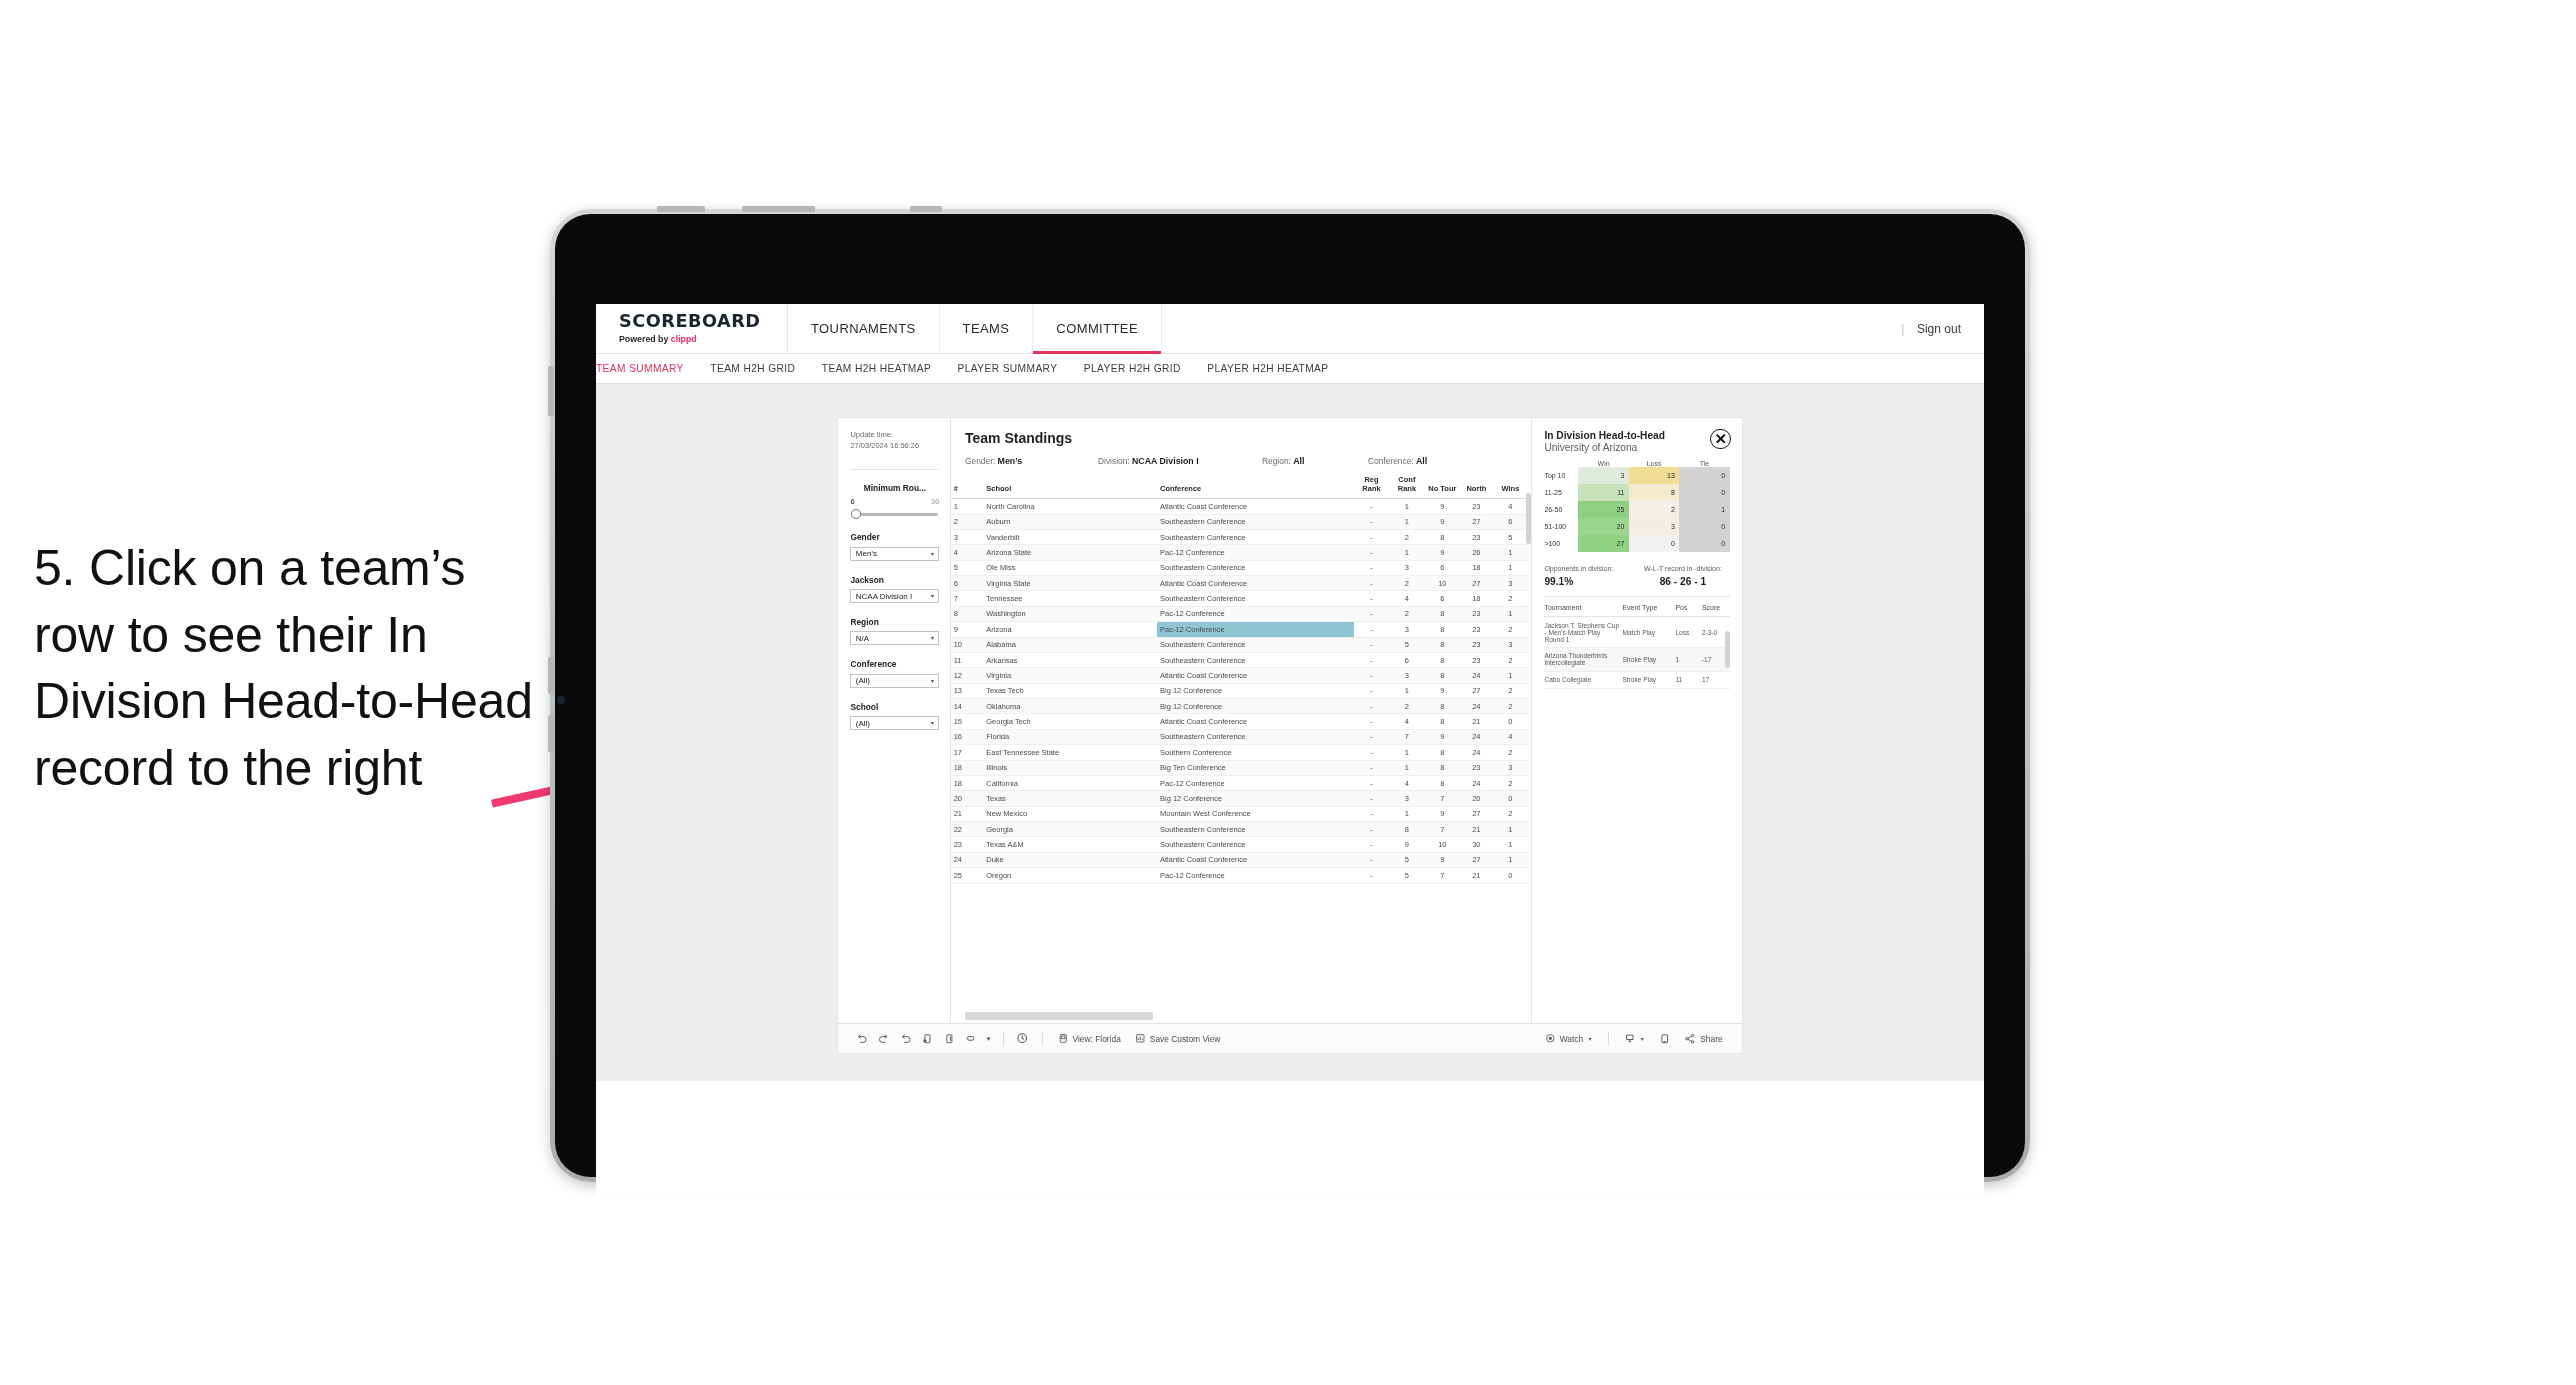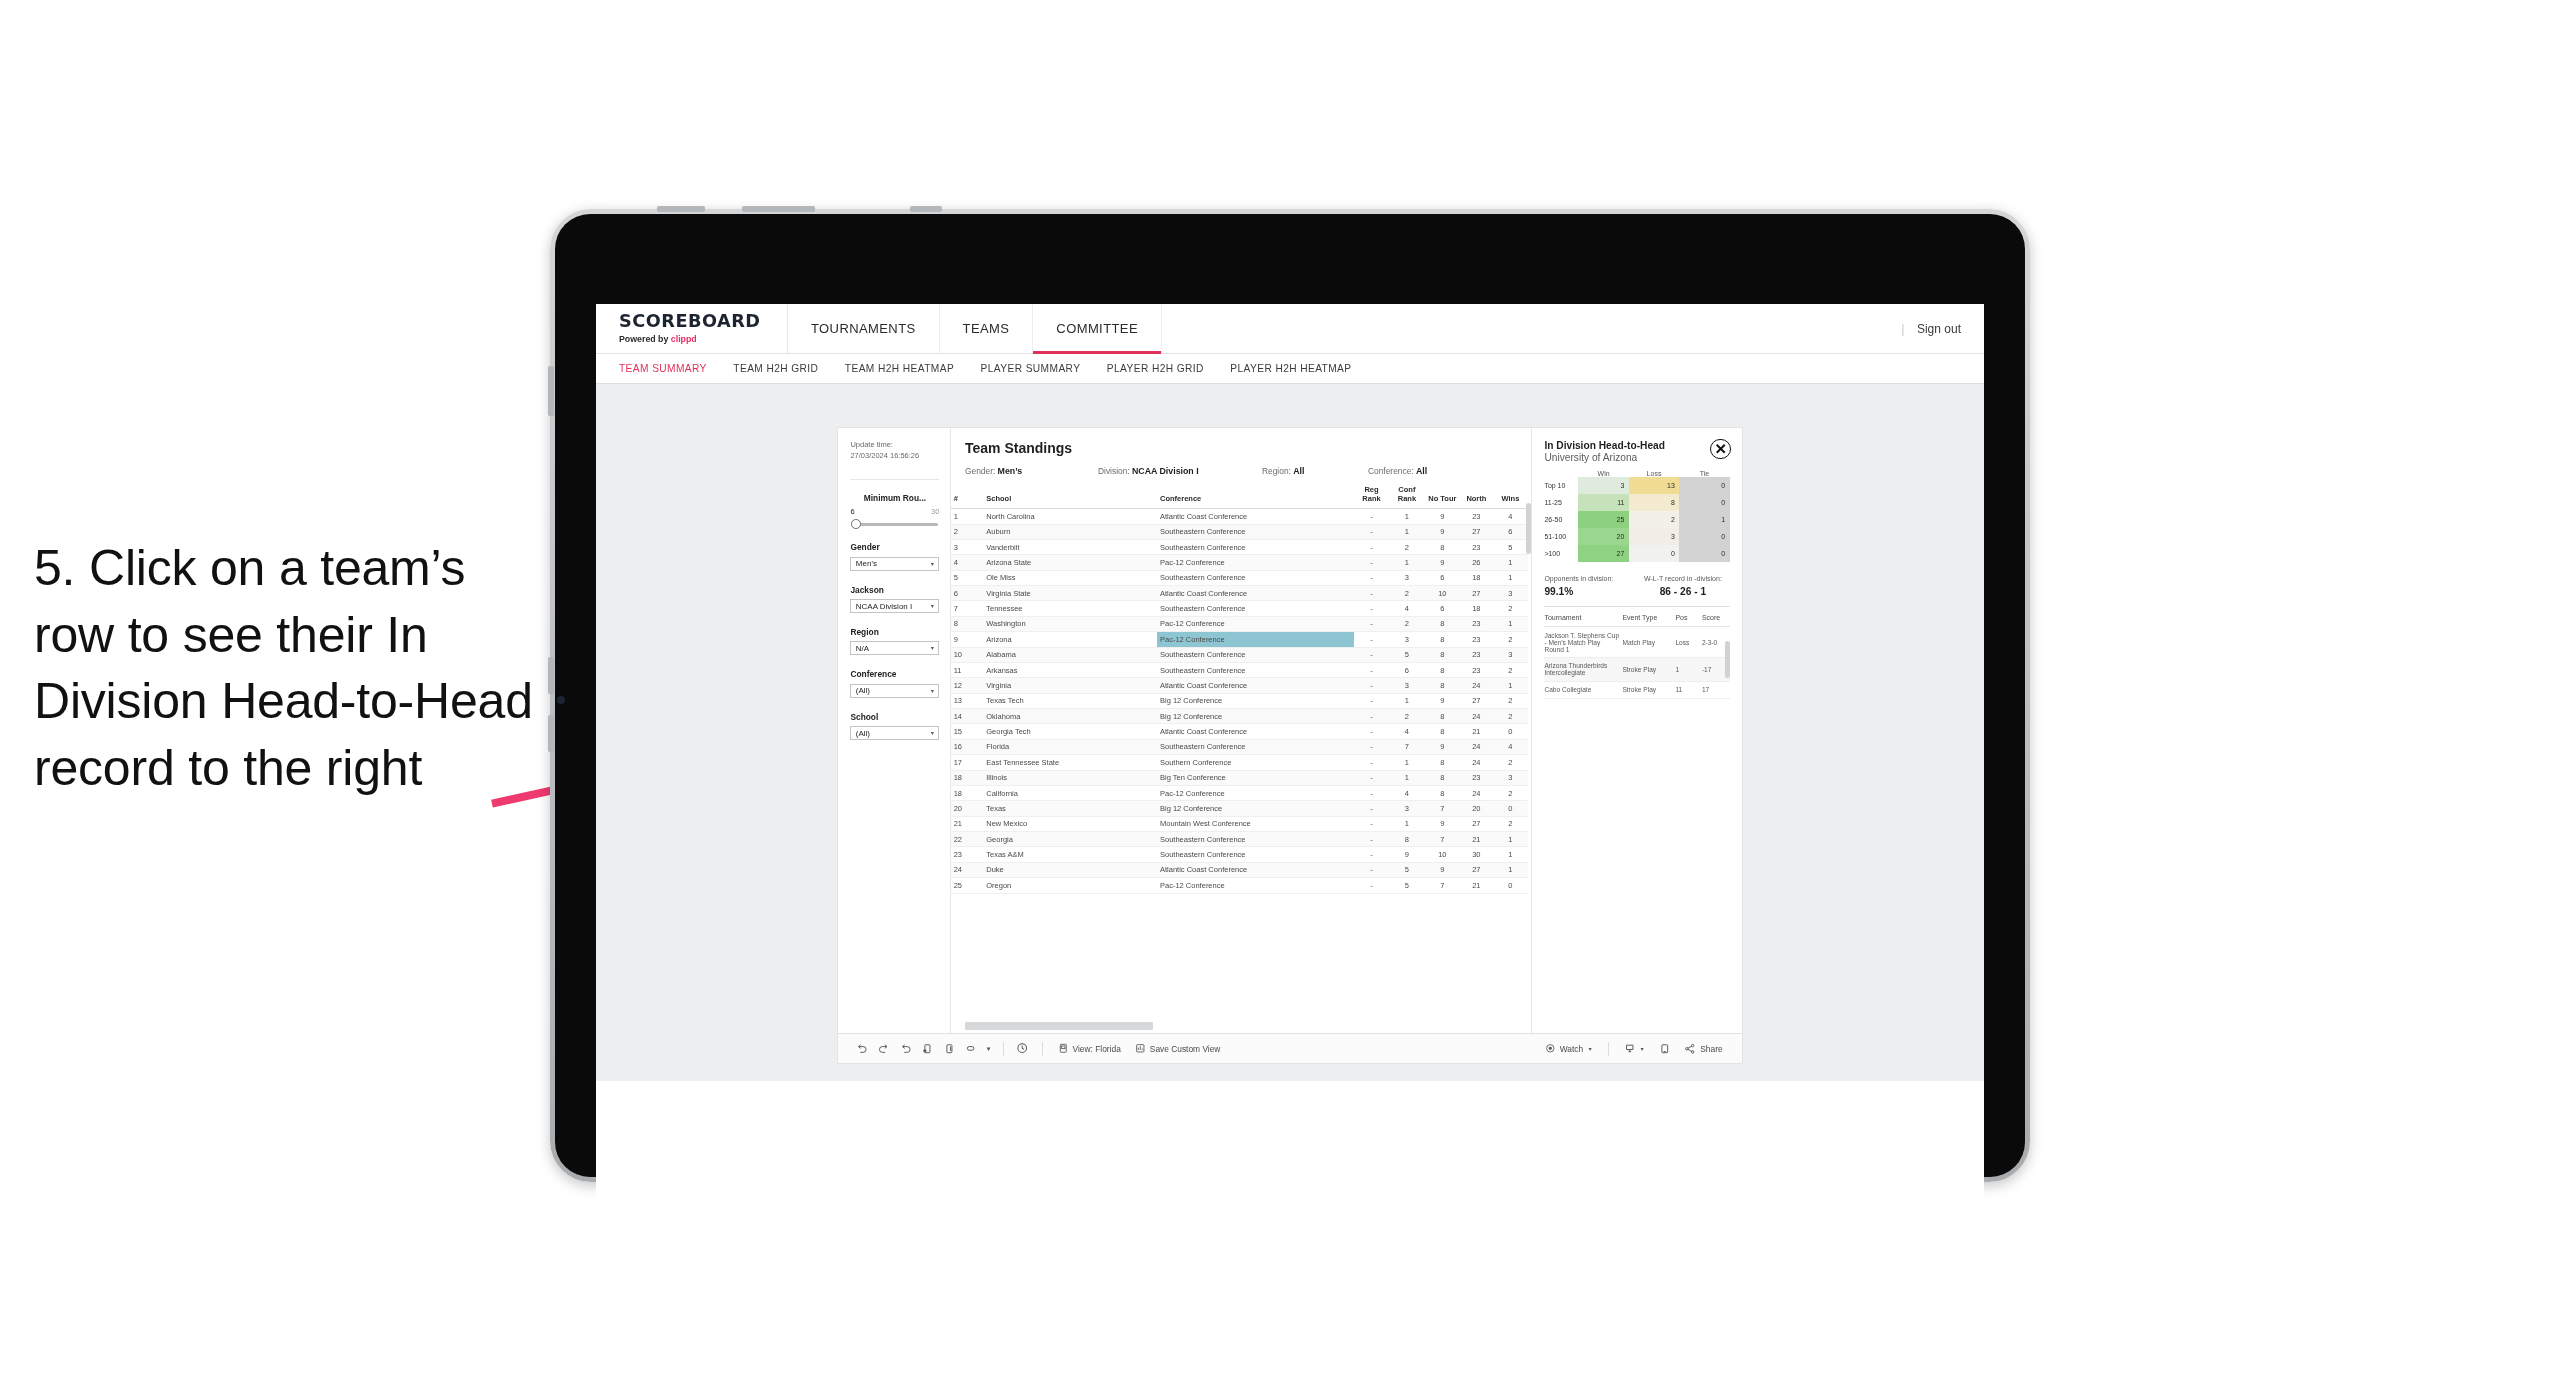--- a/index.html
+++ b/index.html
@@ -76,29 +76,29 @@
   .nav-item.active::after {
     content: ""; position: absolute; left: 0; right: 0; bottom: -0.9px; height: 2.7px; background: #e0315b;
   }
   .nav-right { margin-left: auto; display: flex; align-items: center; padding-right: 23px; gap: 12.4px; }
   .nav-sep { color: #c9c9c9; font-size: 12.4px; }
   .signout { font-size: 12px; color: #3a3a3a; cursor: pointer; }
 
   
   .subnav {
     height: 30px; background: #ffffff; display: flex; align-items: center;
-    padding-left: 23px; gap: 26.5px; border-bottom: 0.9px solid #dedede;
+    gap: 26.5px; border-bottom: 0.9px solid #dedede;
   }
   .subnav-item { font-size: 10.2px; letter-spacing: 0.4px; color: #3c3c3c; cursor: pointer; }
   .subnav-item.active { color: #e0315b; }
 
   
   .viz-wrap { background: #eceef0; height: 697px; padding: 28px 0 0 0; }
   .viz {
-    margin: 16px auto; width: 904px; height: 635px; background: #ffffff;
+    margin: 6px auto; width: 904px; height: 635px; background: #ffffff;
     display: flex; flex-direction: column;
     box-shadow: 0 0 0 0.9px #e2e2e2;
   }
   .viz-body { flex: 1; display: flex; min-height: 0; }
 
   
   .filters { width: 113px; border-right: 0.9px solid #e6e6e6; padding: 12.4px 10.6px 0 12.4px; }
   .upd-label { font-size: 7.5px; color: #6a6a6a; line-height: 1.45; }
   .filters hr { border: 0; border-top: 0.9px solid #e6e6e6; margin: 17px 0 12.4px 0; }
   .f-title { font-size: 8.4px; font-weight: 700; color: #222; margin-bottom: 4.4px; }

